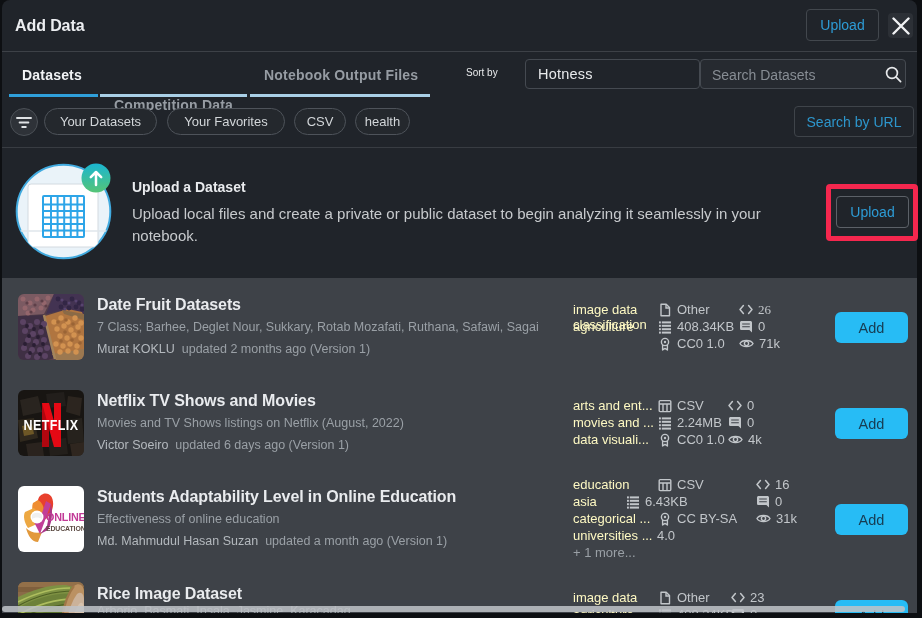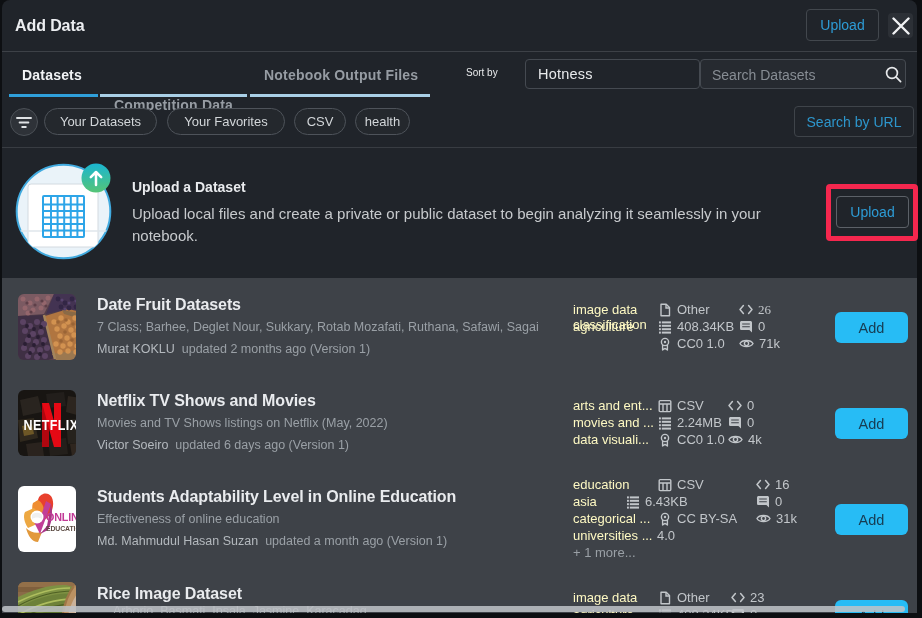--- a/index.html
+++ b/index.html
@@ -24,21 +24,21 @@
   .searchurl { left:794px; top:106px; width:120px; height:31px; border:1px solid #3f444a; border-radius:4px; color:#2d96cc; font-size:14px; display:flex; align-items:center; justify-content:center; }
   .panel { position:absolute; left:2px; top:278px; width:915px; height:335px; background:#3e4248; }
   .up-title { left:132px; top:179px; font-size:14px; font-weight:700; color:#e9ebee; }
   .up-para { left:132px; top:203px; font-size:15px; color:#c7cacd; line-height:22px; }
   .redbox { left:826px; top:184px; width:92px; height:57px; border:5px solid #f5274e; border-radius:4px; }
   .upload2 { left:836px; top:196px; width:73px; height:32px; border-color:#5c6168; }
   .row-title { font-size:16px; font-weight:700; color:#e9ebee; letter-spacing:-.1px; }
   .row-sub { font-size:12.5px; color:#9aa0a6; }
   .row-auth { font-size:12.5px; color:#9aa0a6; }
   .row-auth b { color:#b4b9be; font-weight:400; }
-  .thumb { position:absolute; left:18px; width:58px; height:66px; border-radius:6px; overflow:hidden; }
+  .thumb { position:absolute; left:18px; width:66px; height:66px; border-radius:6px; overflow:hidden; }
   .tagline { left:573px; width:88px; font-size:13px; color:#fef9c3; line-height:17px; white-space:nowrap; overflow:hidden; }
   .metaline { font-size:13px; color:#c2c6ca; line-height:17px; display:flex; align-items:center; }
   .metaline svg { margin-right:5px; }
   .addbtn { left:835px; width:73px; height:31px; background:#27bcf5; border-radius:6px; color:#173c52; font-size:14.5px; display:flex; align-items:center; justify-content:center; }
   .hscroll { position:absolute; left:2px; top:606px; width:903px; height:6px; background:rgba(191,195,199,.86); border-radius:3px; }
   .botmask { position:absolute; left:0; top:613px; width:922px; height:5px; background:#0d0f12; }
 </style>
 </head>
 <body>
   <div class="modal"></div>
@@ -281,21 +281,21 @@
         <polygon points="8,54 24,52 26,66 10,66" fill="#3c332a"></polygon>
         <polygon points="52,54 66,52 66,66 54,66" fill="#46382c"></polygon>
       </g>
       <polygon points="24,13 31,13 31,57 24,57" fill="#b1060f"></polygon>
       <polygon points="36,13 43,13 43,57 36,57" fill="#e50914"></polygon>
       <polygon points="24,13 31,13 43,57 36,57" fill="#e50914"></polygon>
       <text x="33" y="39" text-anchor="middle" font-family="Liberation Sans, sans-serif" font-size="12.5" font-weight="700" fill="#ffffff" letter-spacing="0.4" transform="scale(1,1.15) translate(0,-4.5)">NETFLIX</text>
     </svg>
   </div>
   <div class="abs row-title" style="left:97px; top:392px;">Netflix TV Shows and Movies</div>
-  <div class="abs row-sub" style="left:97px; top:416px;">Movies and TV Shows listings on Netflix (May, 2022)</div>
+  <div class="abs row-sub" style="left:97px; top:416px;">Movies and TV Shows listings on Netflix (August, 2022)</div>
   <div class="abs row-auth" style="left:97px; top:438px;"><b>Victor Soeiro</b>&nbsp; updated 6 days ago (Version 1)</div>
   <div class="abs tagline" style="top:397px;">arts and ent...</div>
   <div class="abs tagline" style="top:414px;">movies and ...</div>
   <div class="abs tagline" style="top:431px;">data visuali...</div>
   <div class="abs metaline" style="left:658px; top:397px;"><svg width="14" height="14" viewBox="0 0 14 14">
       <rect x="1.2" y="1.6" width="11.6" height="11" rx="1" fill="none" stroke="#c2c6ca" stroke-width="1.4"></rect>
       <path d="M1.5 5 H12.5 M5 5 V12.4 M9 5 V12.4" stroke="#c2c6ca" stroke-width="1.4"></path>
     </svg> CSV</div>
   <div class="abs metaline" style="left:658px; top:414px;"><svg width="14" height="14" viewBox="0 0 14 14">
       <g stroke="#c2c6ca" stroke-width="2">
@@ -403,21 +403,21 @@
         <path d="M0 38 C18 28 40 21 63 22"></path>
         <path d="M0 53 C20 42 42 35 64 36"></path>
       </g>
       <path d="M44 66 C41 44 45 18 56 4 C61 0 66 3 66 10 L66 66 Z" fill="#bb9162"></path>
       <path d="M49 66 C46 48 49 26 59 12 C63 9 66 12 66 18 L66 66 Z" fill="#cbb29a"></path>
       <path d="M53 66 C51 52 53 34 61 22 C64 19 66 22 66 27 L66 66 Z" fill="#d6c2ae"></path>
       <path d="M44 66 C41 44 45 18 56 4" stroke="#9f7647" stroke-width="2.2" fill="none"></path>
     </svg>
   </div>
   <div class="abs row-title" style="left:97px; top:585px;">Rice Image Dataset</div>
-  <div class="abs row-sub" style="left:113px; top:604px;">Arborio, Basmati, Ipsala, Jasmine, Karacadag</div>
+  <div class="abs row-sub" style="left:97px; top:604px;">Arborio, Basmati, Ipsala, Jasmine, Karacadag</div>
   <div class="abs tagline" style="top:589px;">image data</div>
   <div class="abs tagline" style="top:606px;">agriculture</div>
   <div class="abs metaline" style="left:658px; top:589px;"><svg width="14" height="14" viewBox="0 0 14 14">
       <path d="M3 1.2 H8.2 L11.5 4.5 V12.8 H3 Z" fill="none" stroke="#c2c6ca" stroke-width="1.4" stroke-linejoin="round"></path>
       <path d="M8 1.5 V5 H11.3" fill="none" stroke="#c2c6ca" stroke-width="1.4"></path>
     </svg> Other</div>
   <div class="abs metaline" style="left:658px; top:606px;"><svg width="14" height="14" viewBox="0 0 14 14">
       <g stroke="#c2c6ca" stroke-width="2">
         <path d="M1 2.4 H13"></path>
         <path d="M1 5.8 H13"></path>

